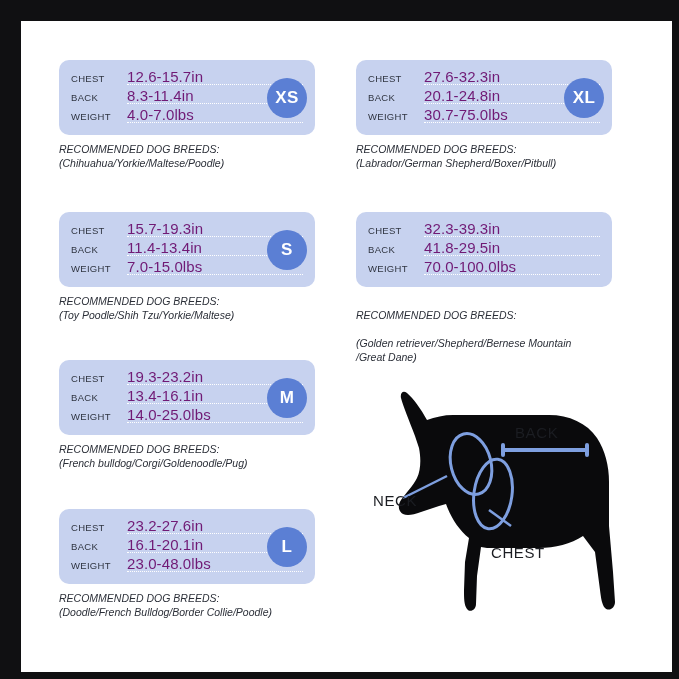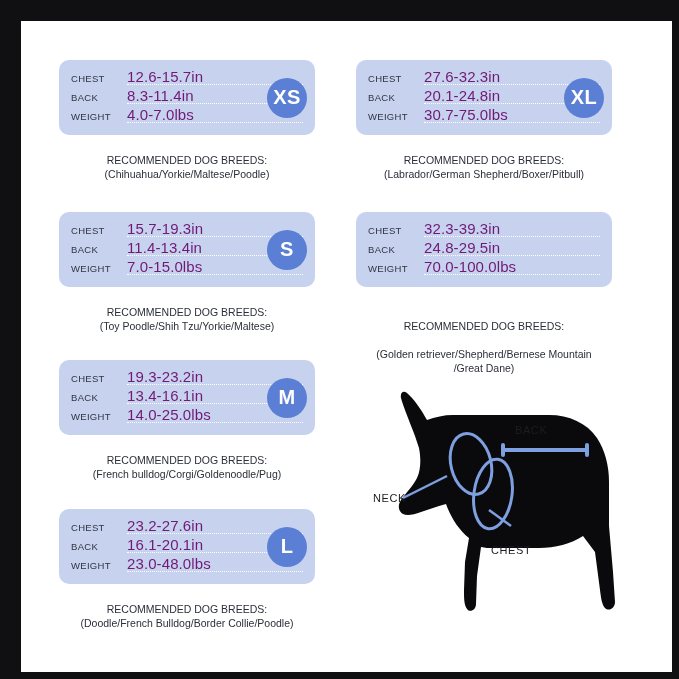--- a/index.html
+++ b/index.html
@@ -79,49 +79,49 @@
     top: 50%;
     transform: translateY(-50%);
     width: 40px;
     height: 40px;
     border-radius: 50%;
     background: #5b7fd4;
     color: #fff;
     display: flex;
     align-items: center;
     justify-content: center;
-    font-size: 20px;
+    font-size: 17px;
     font-weight: bold;
     letter-spacing: 0.5px;
   }
   .badge.wide {
     width: 44px;
     height: 44px;
     font-size: 15.5px;
     right: 2px;
   }
   .breeds {
-    margin-top: 18px;
-    text-align: center;
+    margin-top: 7px;
     font-size: 10.5px;
     line-height: 14px;
     color: #2b2f38;
+    font-style: italic;
   }
 
   
   .dog-wrap {
     position: absolute;
     left: 322px;
     top: 355px;
     width: 320px;
     height: 260px;
   }
   .dog-label {
     position: absolute;
-    font-size: 11px;
+    font-size: 15px;
     color: #1b1d22;
     letter-spacing: 0.6px;
   }
   .lbl-back { left: 172px; top: 48px; }
   .lbl-neck { left: 30px; top: 116px; }
   .lbl-chest { left: 148px; top: 168px; }
 
   .back-line {
     position: absolute;
     left: 160px;
@@ -276,21 +276,21 @@
     <div class="card" style="left:335px; top:191px;">
       <div class="card-box">
         <div class="row">
           <span class="dots"></span>
           <span class="lbl">CHEST</span>
           <span class="val">32.3-39.3in</span>
         </div>
         <div class="row">
           <span class="dots"></span>
           <span class="lbl">BACK</span>
-          <span class="val">24.8-29.5in</span>
+          <span class="val">41.8-29.5in</span>
         </div>
         <div class="row">
           <span class="dots"></span>
           <span class="lbl">WEIGHT</span>
           <span class="val">70.0-100.0lbs</span>
         </div>
       </div>
       <div class="breeds" style="white-space: pre-line;">
         <div>RECOMMENDED DOG BREEDS:</div>
         <div>(Golden retriever/Shepherd/Bernese Mountain

